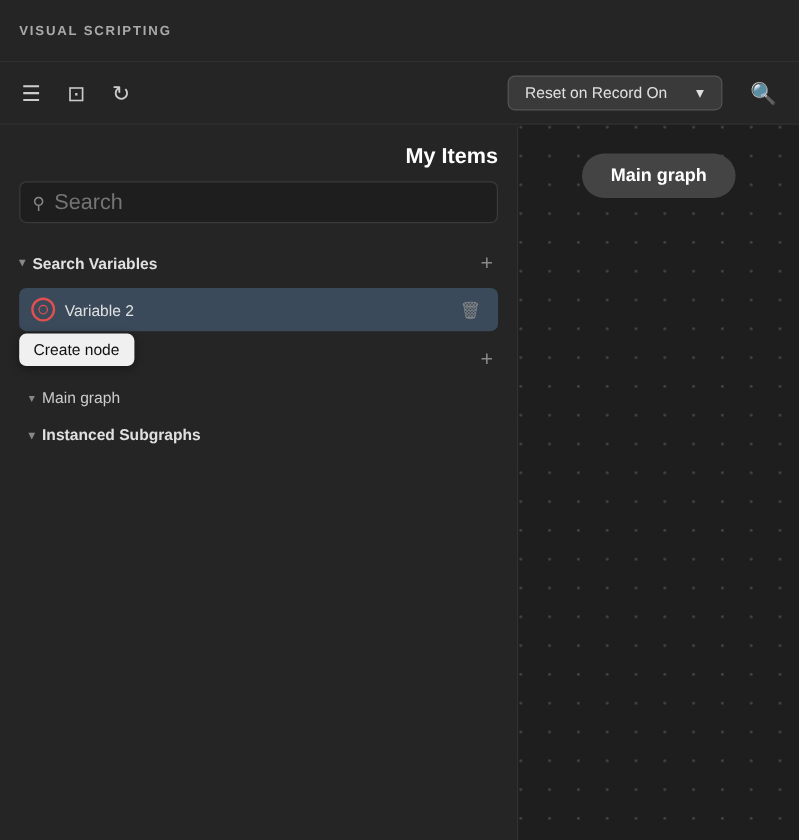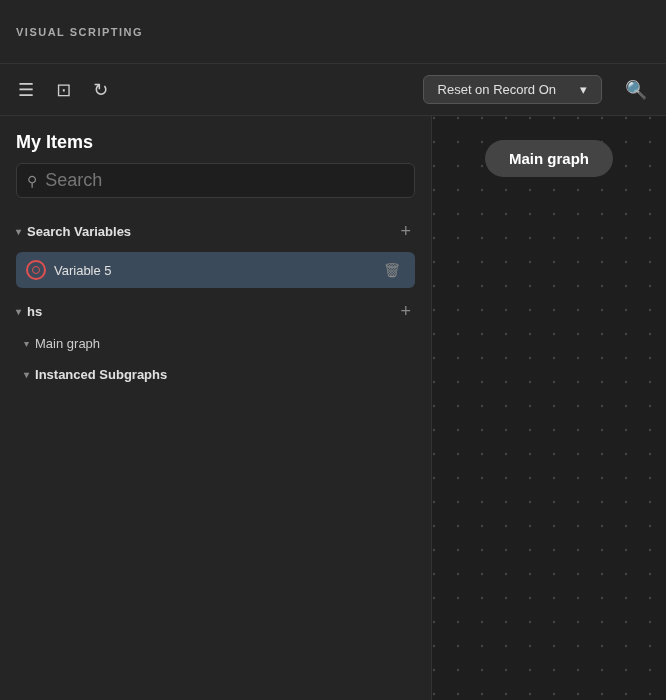--- a/index.html
+++ b/index.html
@@ -10,21 +10,21 @@
       background: #1e1e1e;
       font-family: -apple-system, BlinkMacSystemFont, 'Segoe UI', sans-serif;
       color: #e0e0e0;
       overflow: hidden;
     }
 
     
     .header {
       background: #252525;
       padding: 0 16px;
-      height: 64px;
+      height: 52px;
       display: flex;
       align-items: center;
       border-bottom: 1px solid #333;
     }
 
     .header-title {
       font-size: 11px;
       font-weight: 700;
       letter-spacing: 1.5px;
       color: #aaa;
@@ -97,20 +97,21 @@
 
     .sidebar-header {
       padding: 16px 16px 8px 16px;
     }
 
     .sidebar-title {
       font-size: 18px;
       font-weight: 600;
       color: #fff;
       margin-bottom: 10px;
+      text-align: right;
     }
 
     .search-bar {
       display: flex;
       align-items: center;
       background: #1e1e1e;
       border: 1px solid #3a3a3a;
       border-radius: 6px;
       padding: 6px 10px;
       gap: 8px;
@@ -323,23 +324,24 @@
           <span class="chevron">▾</span>
           <span>Search Variables</span>
         </div>
         <button class="add-btn">+</button>
       </div>
 
       <div class="variable-item">
         <div class="variable-icon">
           <div class="variable-icon-inner"></div>
         </div>
-        <span class="variable-name">Variable 5</span>
+        <span class="variable-name">Variable 2</span>
         <button class="delete-btn">🗑</button>
 
+        <div class="tooltip">Create node</div>
       </div>
     </div>
 
     <div class="subgraphs-section">
       <div class="section-header">
         <div class="section-header-left">
           <span class="chevron">▾</span>
           <span>hs</span>
         </div>
         <button class="add-btn">+</button>

